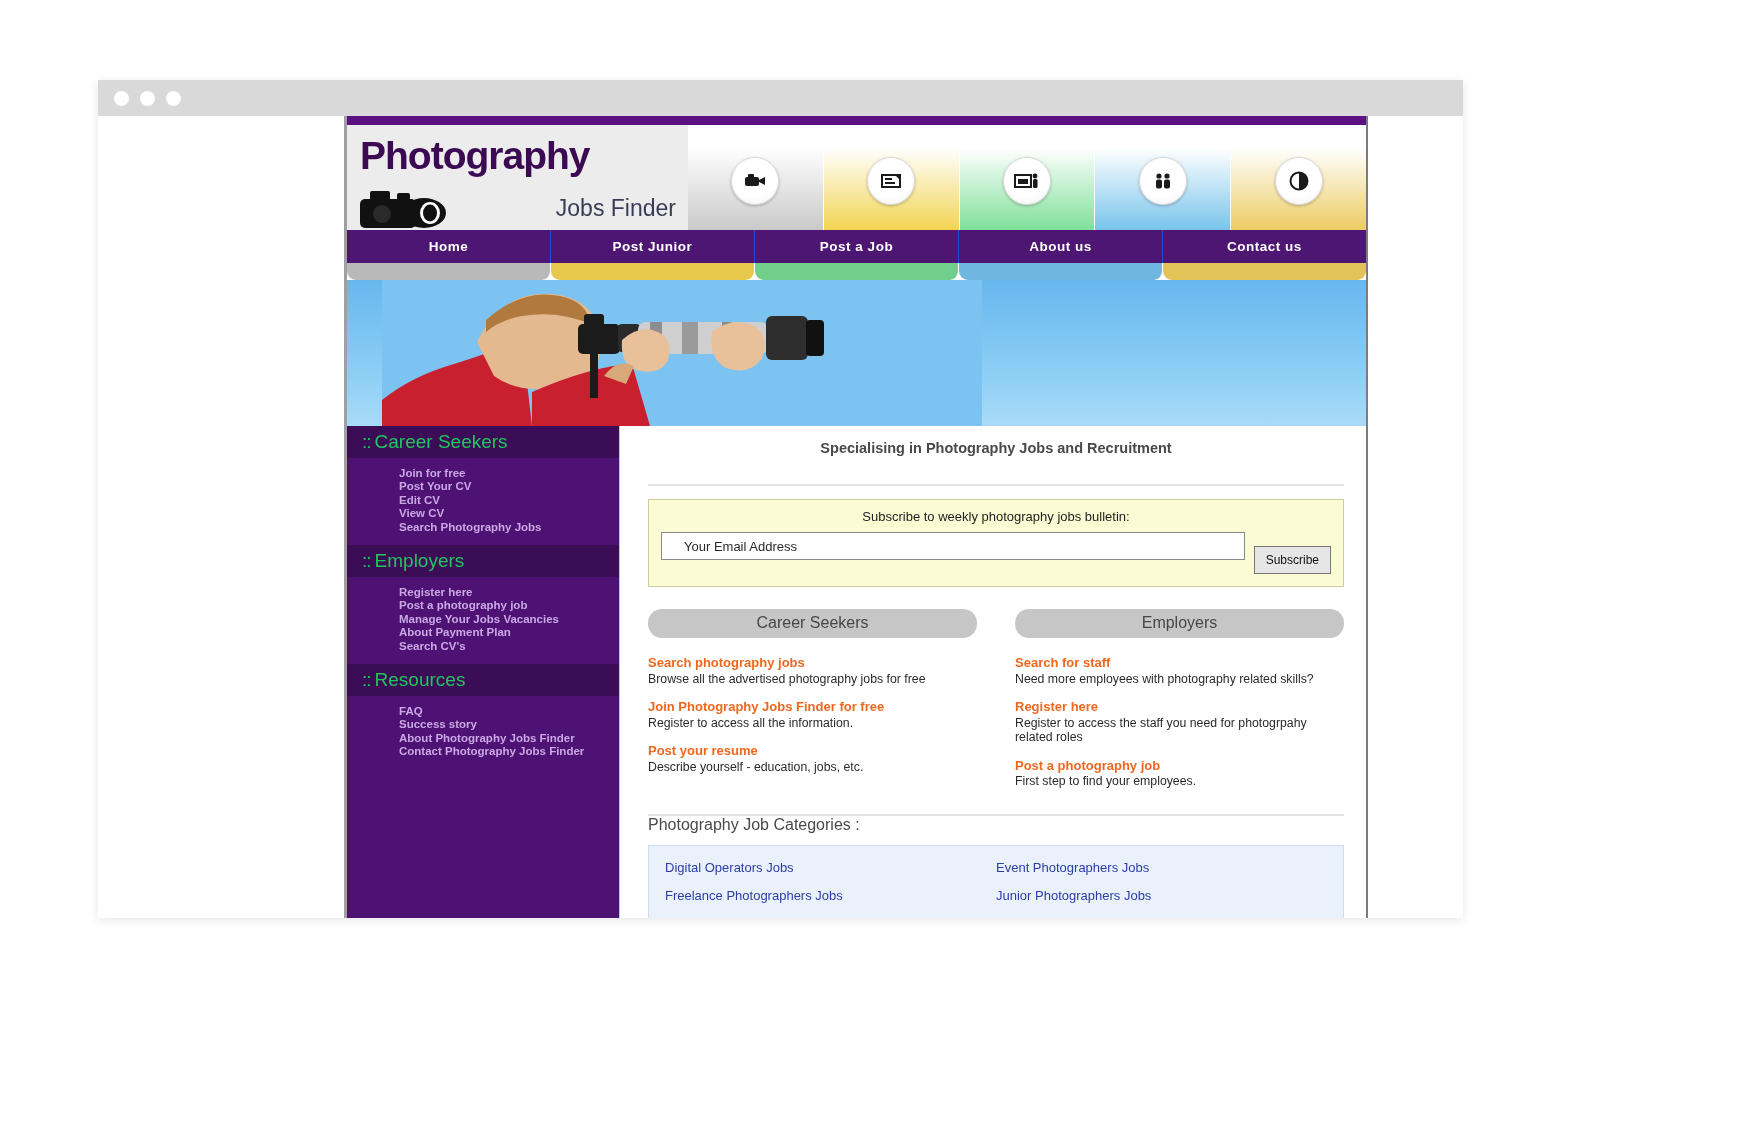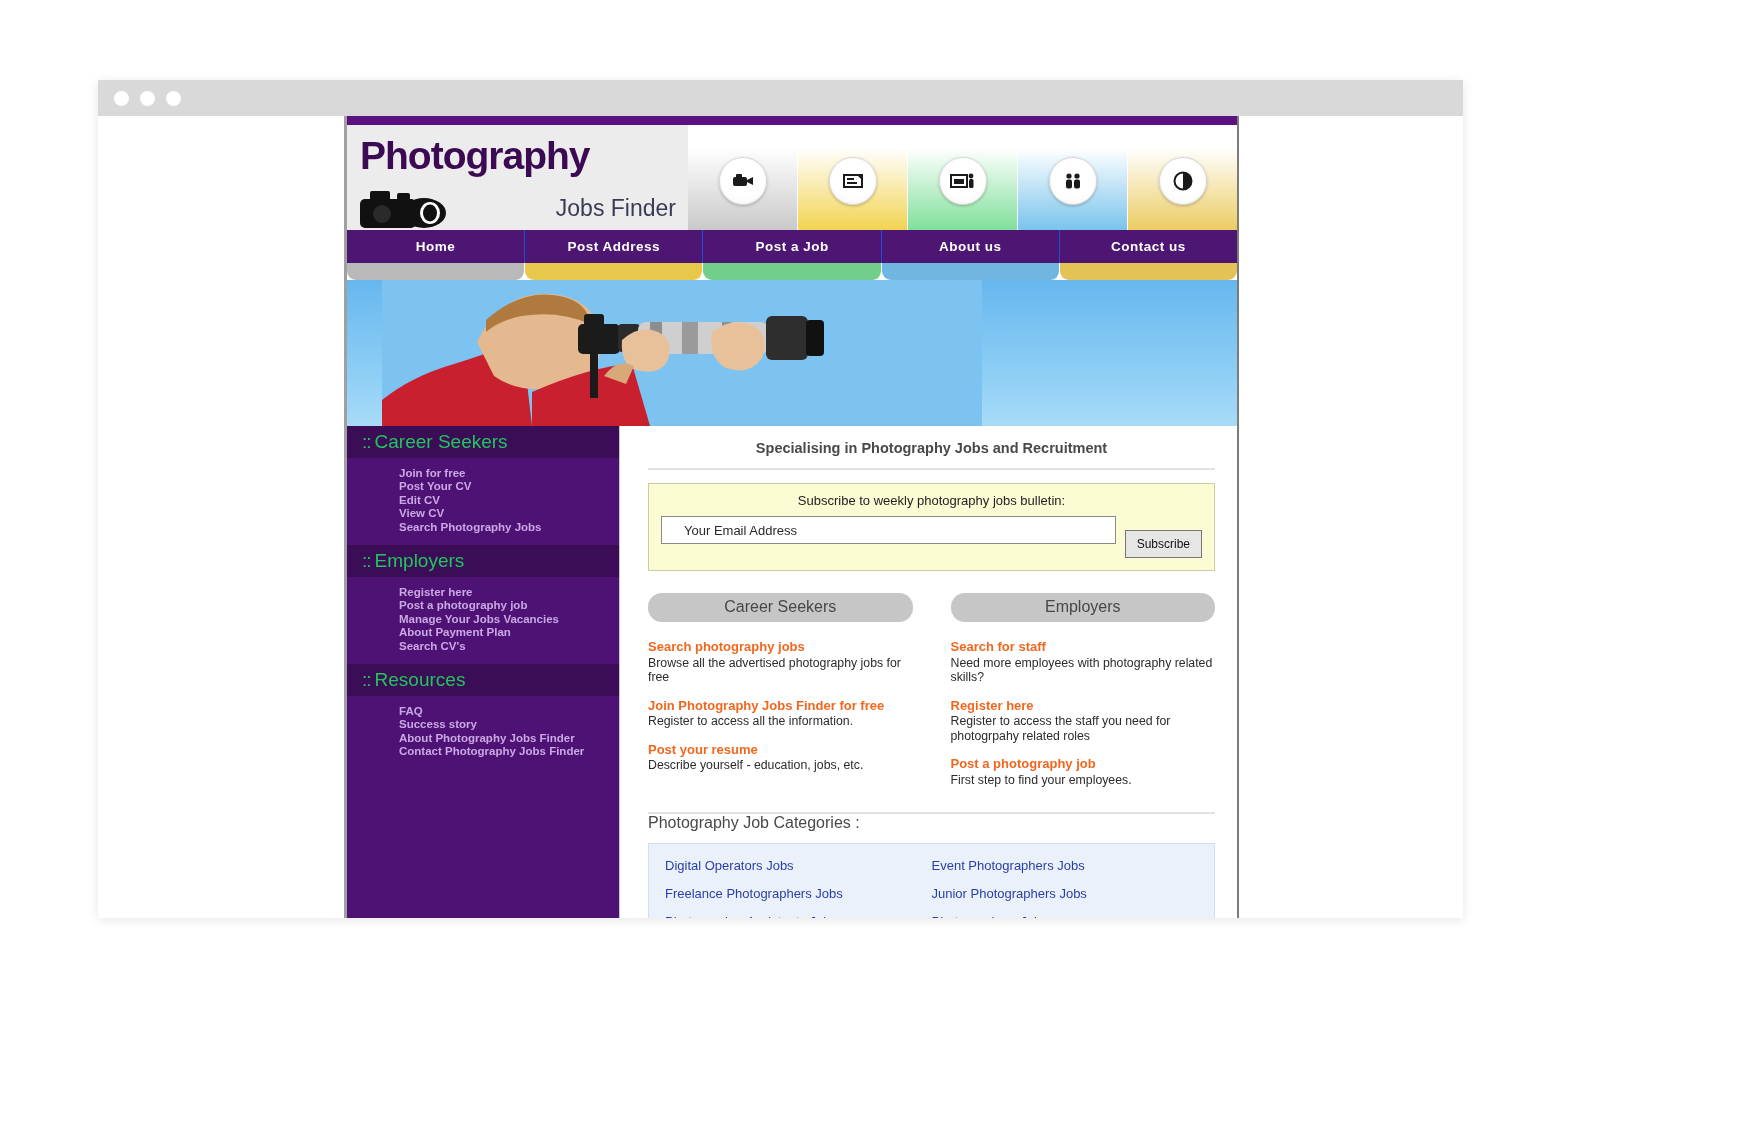--- a/index.html
+++ b/index.html
@@ -33,21 +33,21 @@
     left: 0; top: 36px;
     width: 1365px; height: 802px;
     background: #ffffff;
     overflow: hidden;
   }
 
   
   #site {
     position: absolute;
     left: 246px; top: 0;
-    width: 895px;
+    width: 1024px;
     background: #ffffff;
     border-left: 3px solid #a0a0a0;
     border-right: 2px solid #7c7c7c;
   }
   #site-topbar { height: 9px; background: #5b1180; }
 
   
   #header { display: flex; height: 105px; background: #e8e8e8; }
   #logo-block {
     width: 341px; background: #ececec;
@@ -146,21 +146,21 @@
   #main {
     flex: 1;
     background: #ffffff;
     padding: 14px 22px 0 28px;
     border-left: 1px solid #c9c9c9;
   }
   #main-title {
     text-align: center;
     font-size: 14.5px; font-weight: bold;
     color: #494949;
-    padding-bottom: 12px;
+    padding-bottom: 28px;
     border-bottom: 2px solid #e2e2e2;
   }
 
   
   #subscribe-box {
     margin-top: 13px;
     background: #fcfcd4;
     border: 1px solid #cccc9e;
     padding: 9px 12px 12px 12px;
   }
@@ -326,21 +326,21 @@
                 <circle cx="10" cy="10" r="8.5" fill="none" stroke="#1a1a1a" stroke-width="2"></circle>
                 <path d="M10 1.5 a8.5 8.5 0 0 1 0 17 z" fill="#1a1a1a"></path>
               </svg>
             </div>
           </div>
         </div>
       </div>
 
       <div id="navbar">
         <div class="nav-item">Home</div>
-        <div class="nav-item">Post Address</div>
+        <div class="nav-item">Post Junior</div>
         <div class="nav-item">Post a Job</div>
         <div class="nav-item">About us</div>
         <div class="nav-item">Contact us</div>
       </div>
       <div id="navbar-shadow">
         <div class="navsh nsh-grey"></div>
         <div class="navsh nsh-yellow"></div>
         <div class="navsh nsh-green"></div>
         <div class="navsh nsh-blue"></div>
         <div class="navsh nsh-gold"></div>

